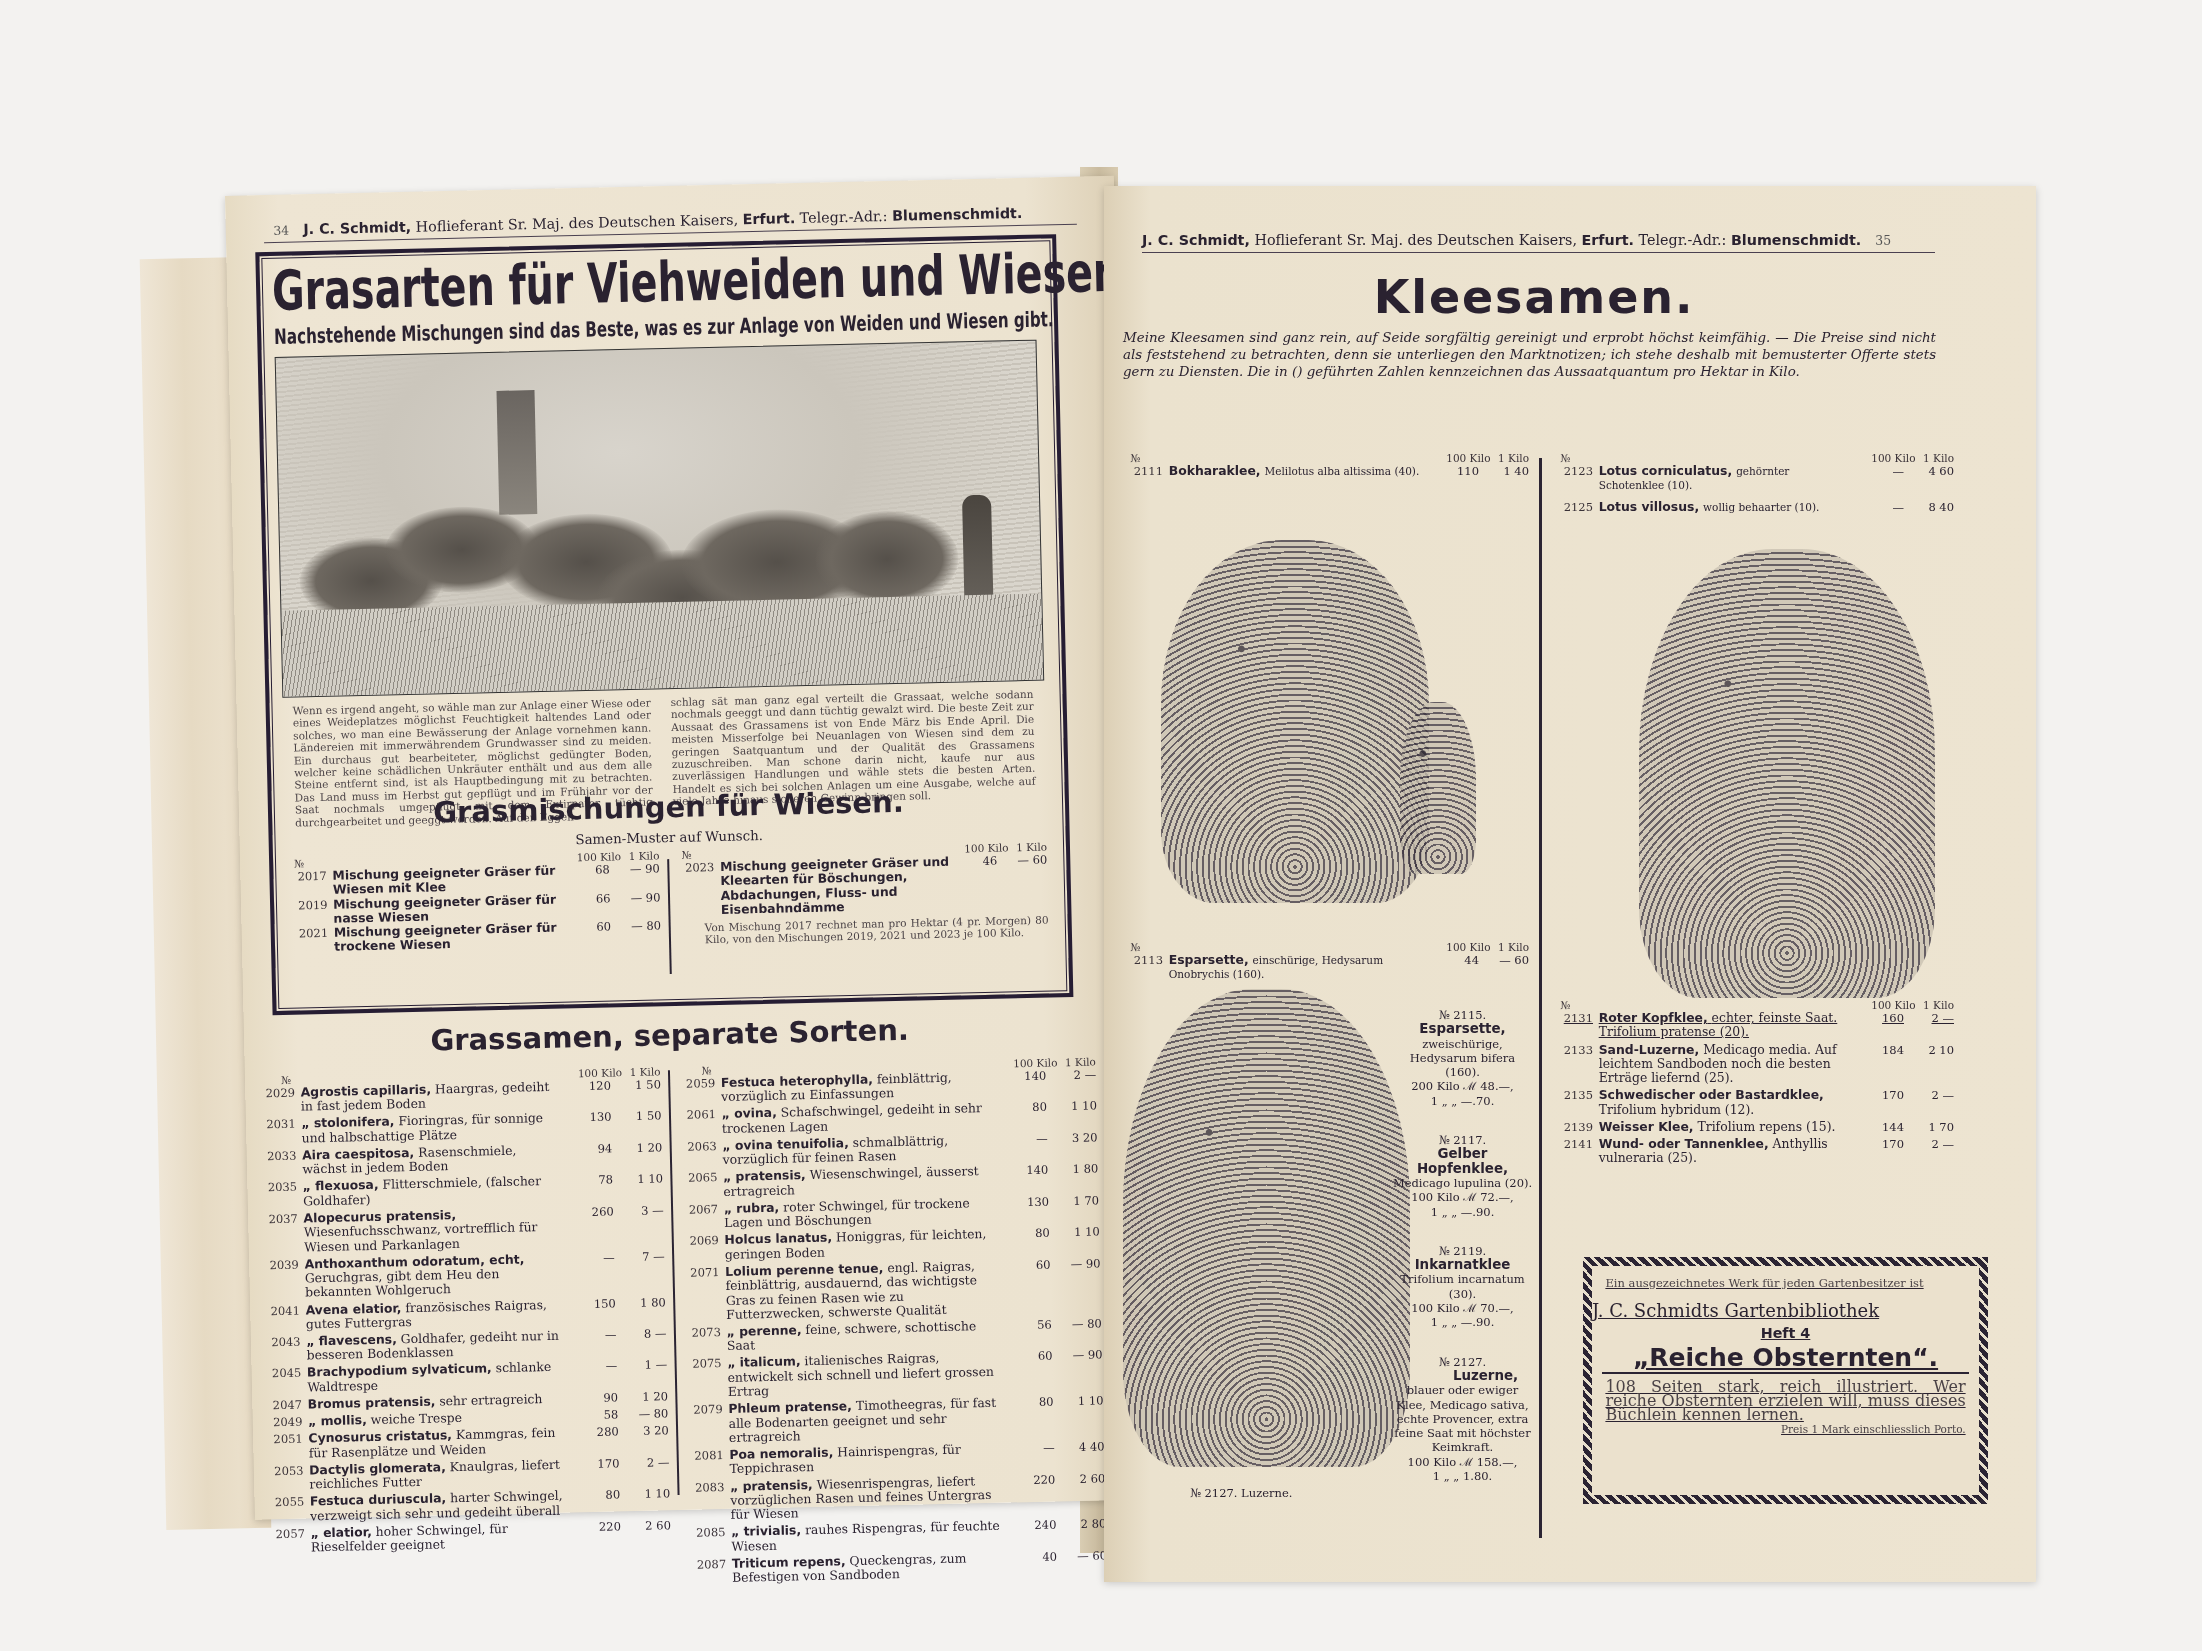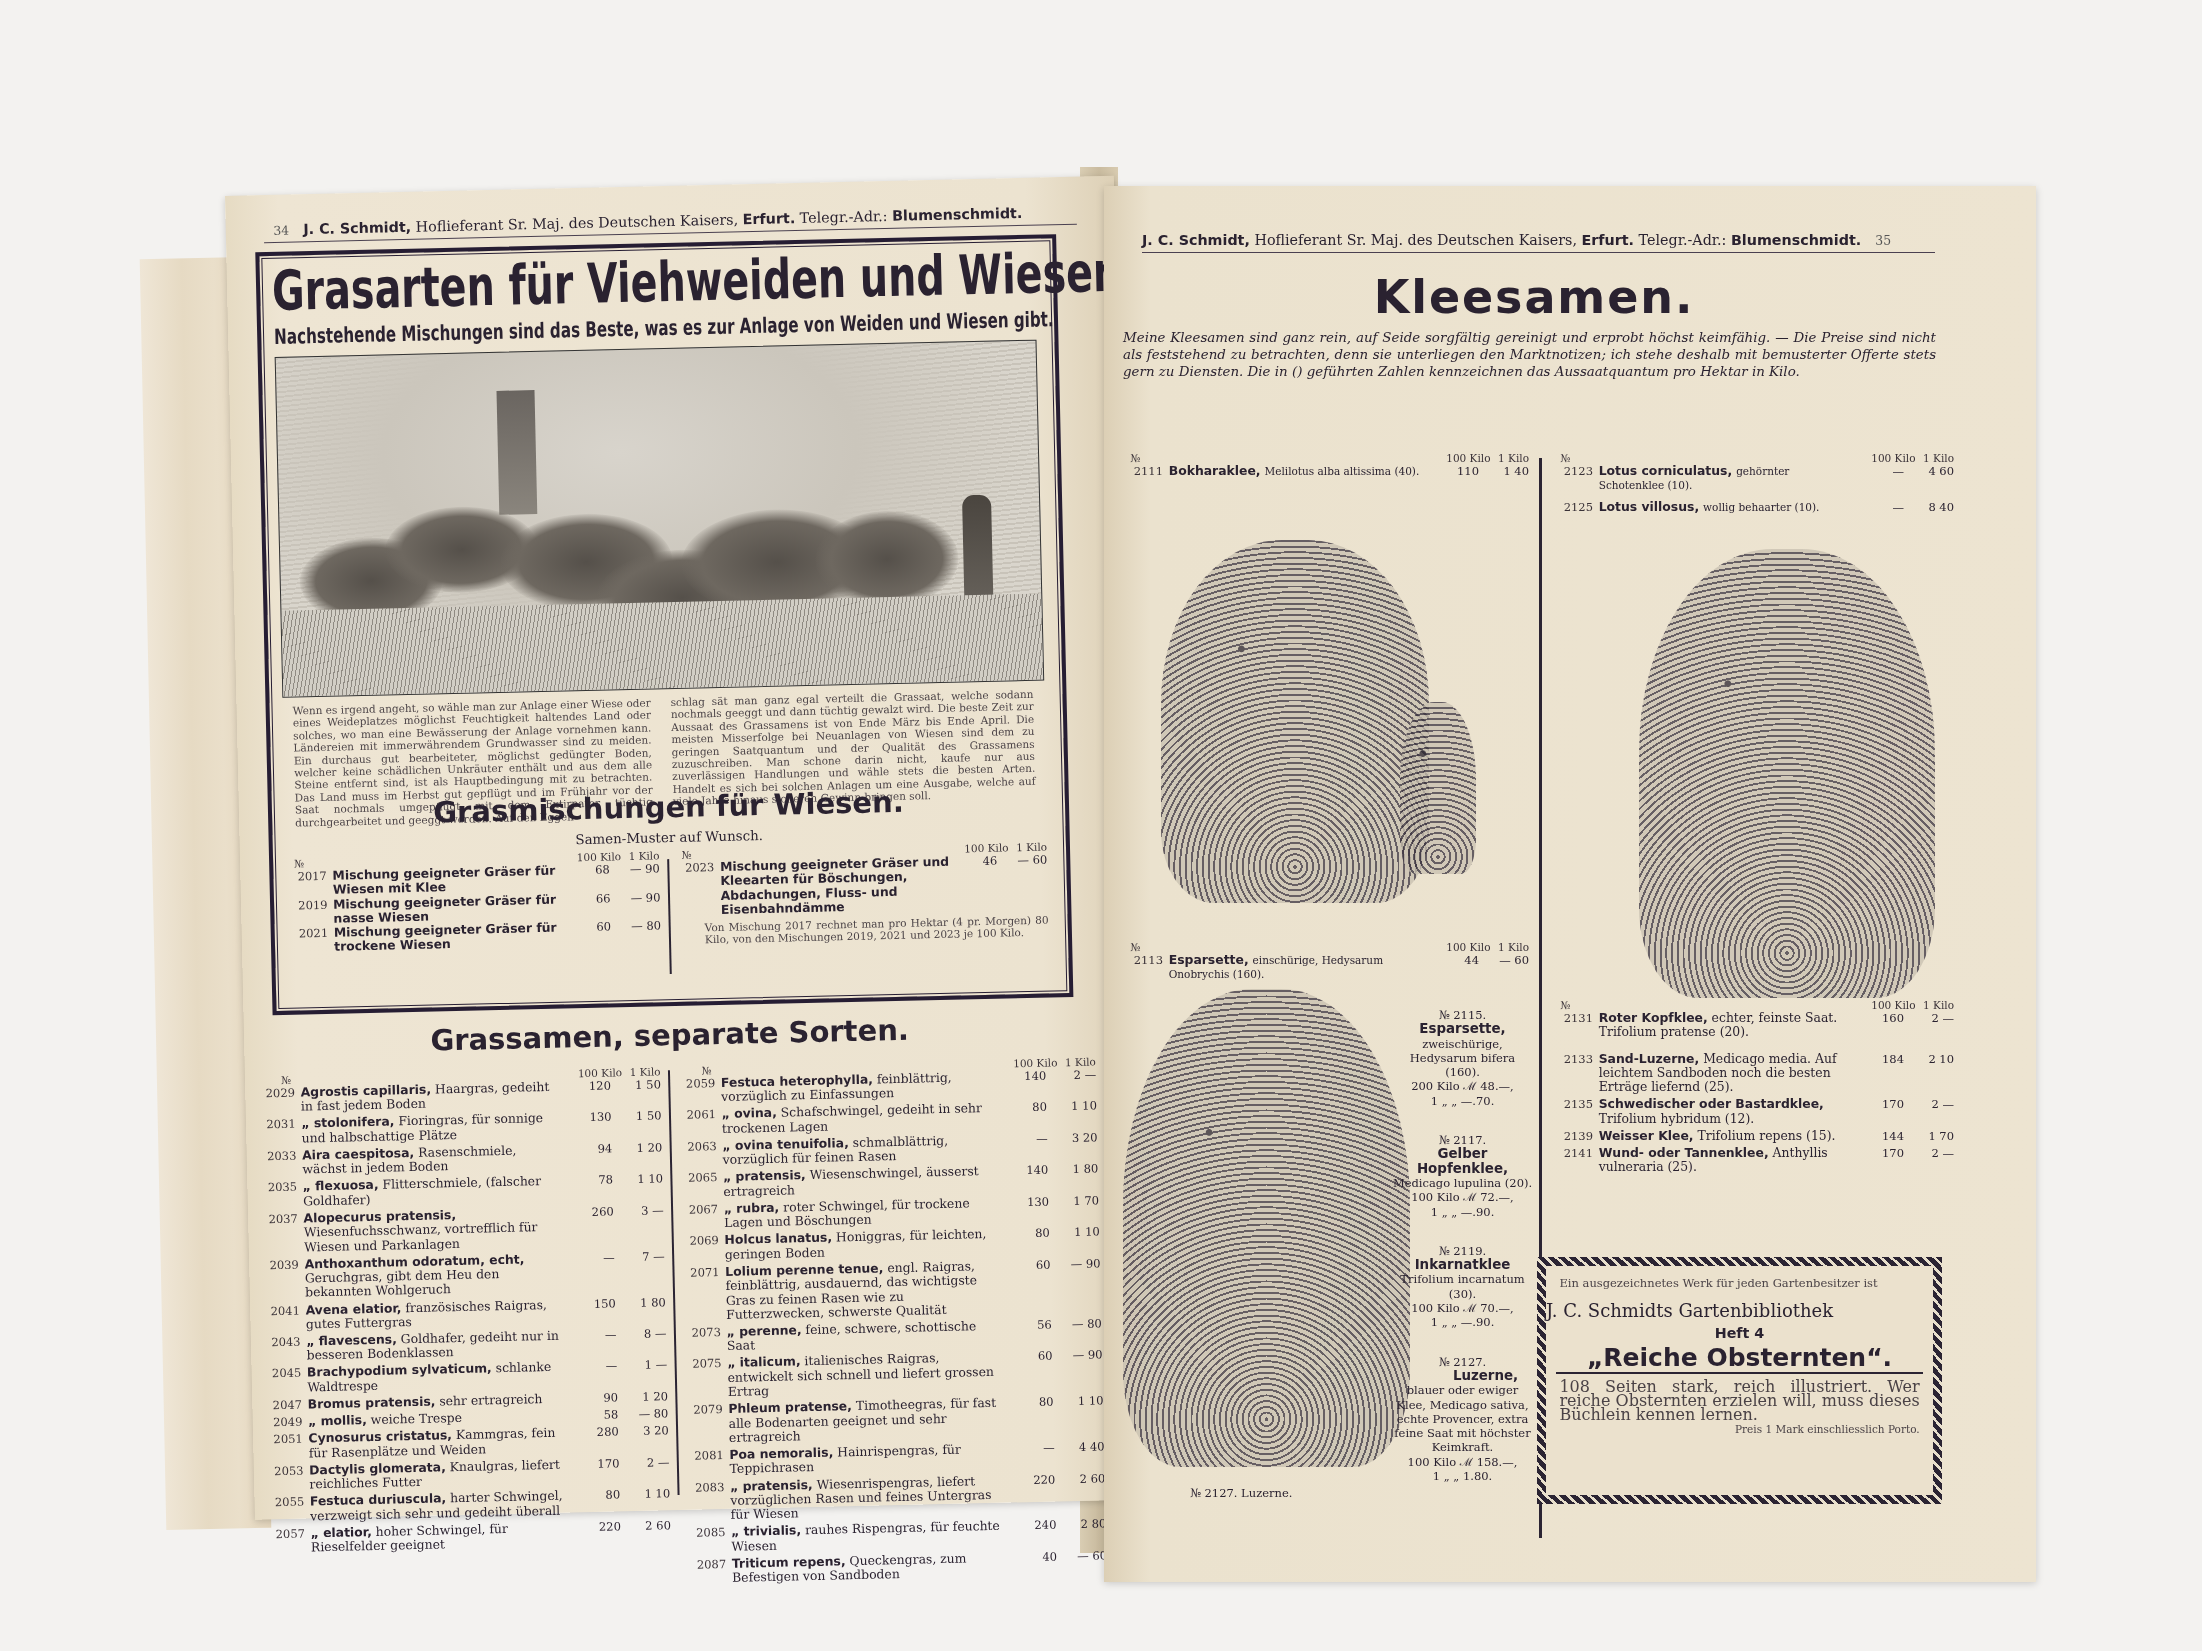--- a/index.html
+++ b/index.html
@@ -457,21 +457,21 @@
 
     <div style="position:absolute; left:86px; top:1300px; font-size:11.5px;">№ 2127. Luzerne.</div>
 
     <div style="position:absolute; left:449px; top:813px; width:401px;">
       <div class="colhead">
           <span style="margin-right:auto;">№</span>
           <span>100 Kilo</span>
           <span>1 Kilo</span>
         </div>
       <div id="lower-right-rows">
-          <div class="list-item" style="margin-bottom:12px;">
+          <div class="list-item" style="margin-bottom:3px;text-decoration:underline;">
             <span class="num">2131</span>
             <span class="desc"><b>Roter Kopfklee,</b> <span>echter, feinste Saat. Trifolium pratense (20).</span></span>
             <span class="pr">160</span>
             <span class="pr2">2 —</span>
           </div>
           <div class="list-item" style="margin-bottom:2.9px;">
             <span class="num">2133</span>
             <span class="desc"><b>Sand-Luzerne,</b> <span>Medicago media. Auf leichtem Sandboden noch die besten Erträge liefernd (25).</span></span>
             <span class="pr">184</span>
             <span class="pr2">2 10</span>
@@ -490,21 +490,21 @@
           </div>
           <div class="list-item" style="margin-bottom:2.9px;">
             <span class="num">2141</span>
             <span class="desc"><b>Wund- oder Tannenklee,</b> <span>Anthyllis vulneraria (25).</span></span>
             <span class="pr">170</span>
             <span class="pr2">2 —</span>
           </div>
         </div>
     </div>
 
-    <div class="deco-border" style="left:433px; top:1071px; width:387px; height:229px; background:#ebe1cd;">
+    <div class="deco-border" style="left:479px; top:1071px; width:387px; height:229px; background:#ebe1cd;text-decoration:underline;">
       <div style="padding:9.6px 13.4px; font-size:11.5px; line-height:15.3px; color:#4a4246;">Ein ausgezeichnetes Werk für jeden Gartenbesitzer ist</div>
       <div style="text-align:left; font-size:18px;">J. C. Schmidts Gartenbibliothek</div>
       <div class="heading-bold" style="font-size:14.3px; margin-top:3.8px;">Heft 4</div>
       <div class="heading-bold" style="font-size:25px; margin-top:1.9px; border-bottom:2.9px double #2b2433; margin:1.9px 9.6px 0;">„Reiche Obsternten“.</div>
       <div style="padding:5.7px 13.4px 0; font-size:16px; line-height:14.3px; text-align:justify; color:#4a4246;">108 Seiten stark, reich illustriert. Wer reiche Obsternten erzielen will, muss dieses Büchlein kennen lernen.</div>
       <div style="padding:0 13.4px; font-size:10.5px; text-align:right; color:#4a4246;">Preis 1 Mark einschliesslich Porto.</div>
     </div>
   </div>
 </div>
 

